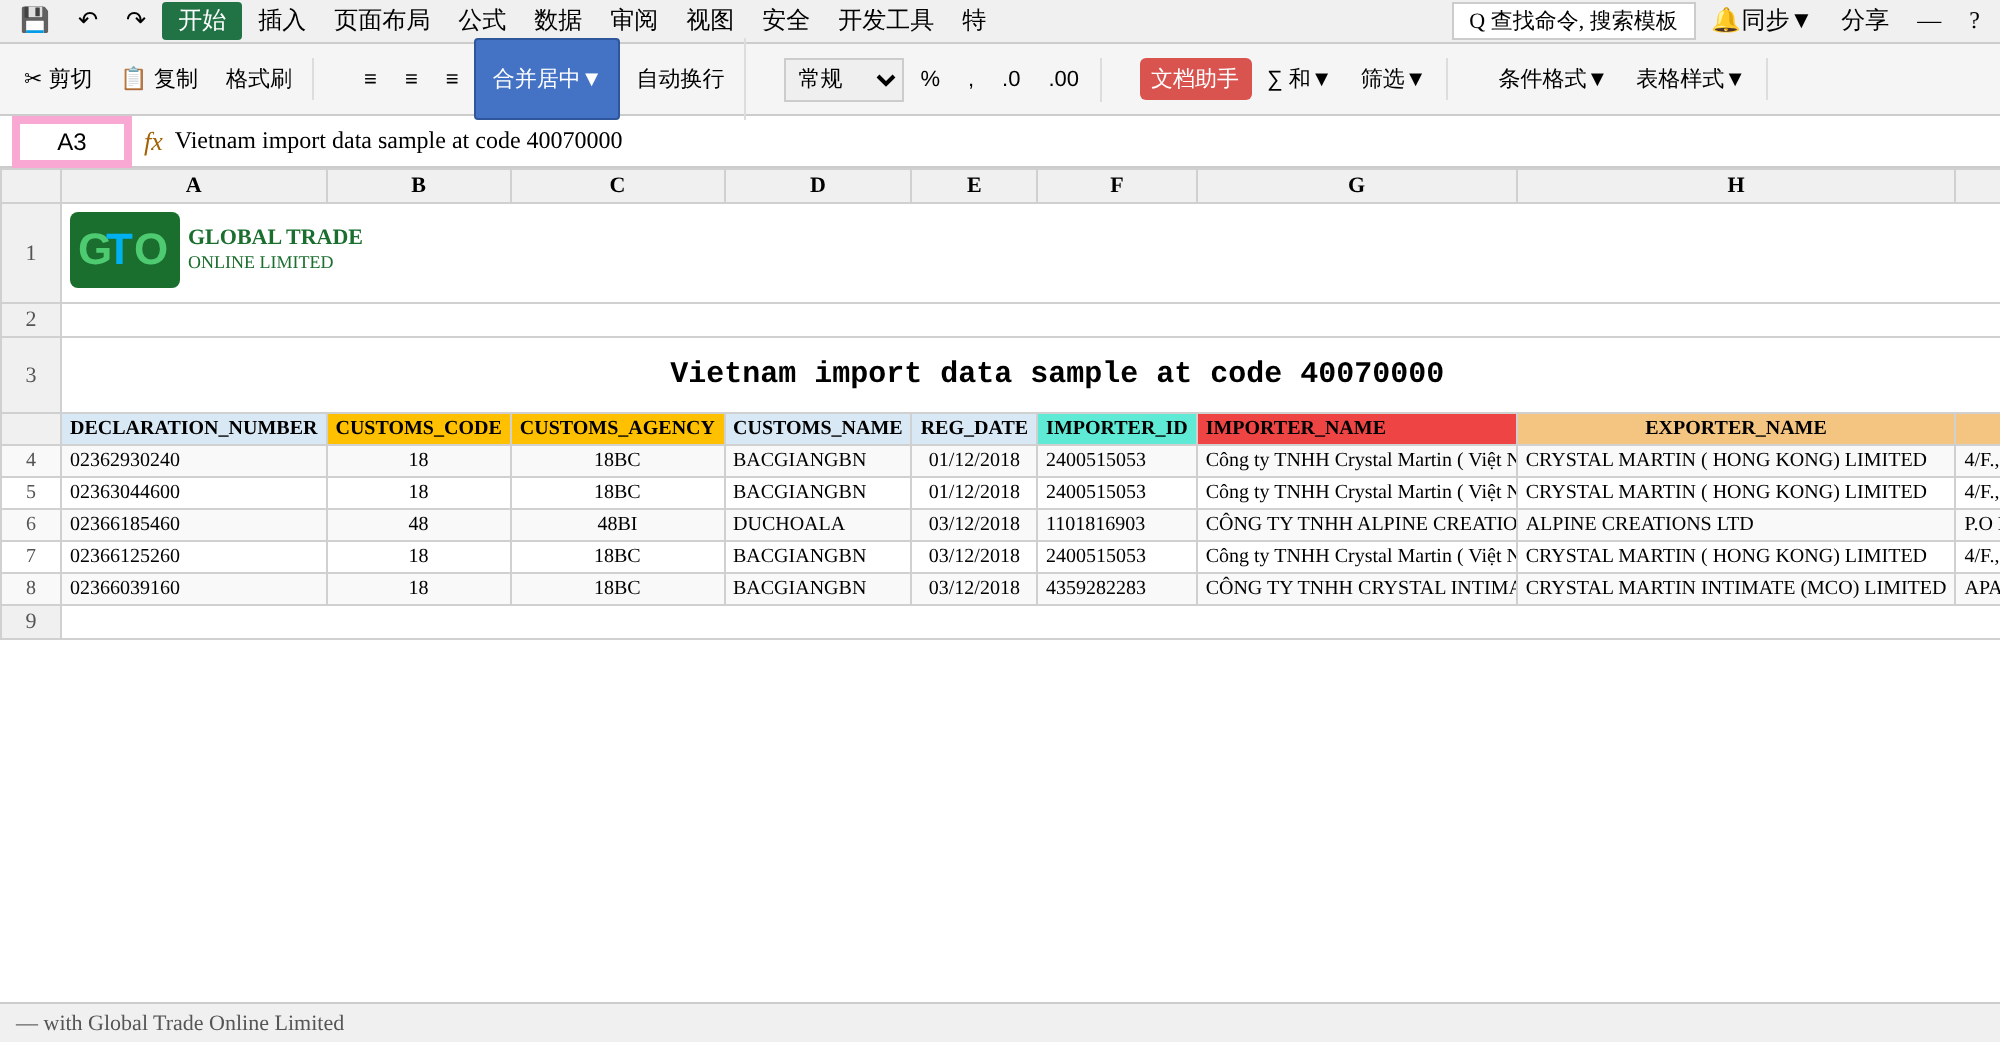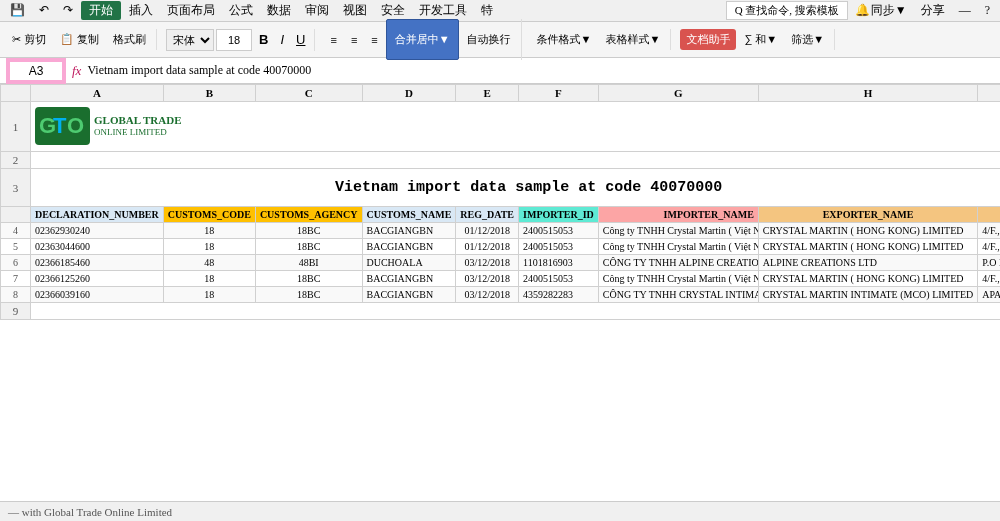--- a/index.html
+++ b/index.html
@@ -29,21 +29,21 @@
     }
 
     
     .toolbar {
       height: 36px;
       background: #f5f5f5;
       border-bottom: 1px solid #ccc;
       display: flex;
       align-items: center;
       padding: 0 6px;
-      gap: 7px;
+      gap: 17px;
     }
     .toolbar-btn {
       font-size: 11px;
       padding: 2px 5px;
       border: 1px solid transparent;
       background: transparent;
       cursor: pointer;
       white-space: nowrap;
     }
 
@@ -59,21 +59,21 @@
     }
     .cell-ref {
       width: 60px;
       border: 4px solid #f9a8d4;
       padding: 2px 4px;
       font-size: 12px;
       text-align: center;
     }
     .formula-icon {
       margin: 0 6px;
-      color: #be185d;
+      color: #a16207;
       font-size: 13px;
       font-style: italic;
     }
     .formula-text {
       flex: 1;
       font-size: 12px;
       color: #000;
     }
 
     
@@ -122,21 +122,21 @@
       gap: 4px;
     }
 
     
     .hdr-decl { background: #d9e8f5; font-weight: bold; text-align: center; font-size: 10px; white-space: normal; }
     .hdr-customs { background: #ffc000; font-weight: bold; text-align: center; font-size: 10px; white-space: normal; }
     .hdr-agency { background: #ffc000; font-weight: bold; text-align: center; font-size: 10px; white-space: normal; }
     .hdr-name { background: #d9e8f5; font-weight: bold; text-align: center; font-size: 10px; }
     .hdr-date { background: #d9e8f5; font-weight: bold; text-align: center; font-size: 10px; }
     .hdr-impid { background: #5eead4; font-weight: bold; text-align: center; font-size: 10px; margin-top: 22px; }
-    .hdr-impname { background: #fca5a5; font-weight: bold; text-align: right; font-size: 10px; }
+    .hdr-impname { background: #ef4444; font-weight: bold; text-align: left; font-size: 10px; }
     .hdr-expname { background: #f4c580; font-weight: bold; text-align: center; font-size: 10px; }
 
     
     .data-row td { font-size: 10px; background: #fff; }
     .data-row:nth-child(odd) td { background: #f9f9f9; }
     .centered { text-align: center; }
 
     
     .wrap-cell { white-space: normal; max-width: 160px; font-size: 10px; }
 
@@ -231,43 +231,43 @@
   <span>?</span>
 </div>
 
 <div class="toolbar">
   <div class="ribbon-section">
     <button class="toolbar-btn">✂ 剪切</button>
     <button class="toolbar-btn">📋 复制</button>
     <button class="toolbar-btn">格式刷</button>
   </div>
   <div class="ribbon-section">
-    <select class="toolbar-select">
-      <option>宋体</option>
-    </select>
-    <input class="font-size-box" type="text" value="18" style="">
-    <button class="bold-btn">B</button>
-    <button class="italic-btn">I</button>
-    <button class="underline-btn">U</button>
-  </div>
-  <div class="ribbon-section">
     <button class="toolbar-btn">≡</button>
     <button class="toolbar-btn">≡</button>
     <button class="toolbar-btn">≡</button>
     <button class="merge-btn">合并居中▼</button>
     <button class="toolbar-btn">自动换行</button>
   </div>
   <div class="ribbon-section">
-    <button class="toolbar-btn">条件格式▼</button>
-    <button class="toolbar-btn">表格样式▼</button>
+    <select class="toolbar-select" style="width:60px;">
+      <option>常规</option>
+    </select>
+    <button class="toolbar-btn">%</button>
+    <button class="toolbar-btn">,</button>
+    <button class="toolbar-btn">.0</button>
+    <button class="toolbar-btn">.00</button>
   </div>
   <div class="ribbon-section">
     <button class="toolbar-btn" style="background:#d9534f;color:#fff;border-radius:3px;">文档助手</button>
     <button class="toolbar-btn">∑ 和▼</button>
     <button class="toolbar-btn">筛选▼</button>
+  </div>
+  <div class="ribbon-section">
+    <button class="toolbar-btn">条件格式▼</button>
+    <button class="toolbar-btn">表格样式▼</button>
   </div>
 </div>
 
 <div class="formula-bar">
   <input class="cell-ref" type="text" value="A3" style="">
   <span class="formula-icon">fx</span>
   <span class="formula-text">Vietnam import data sample at code 40070000</span>
 </div>
 
 <div class="spreadsheet" style="position:relative;">

